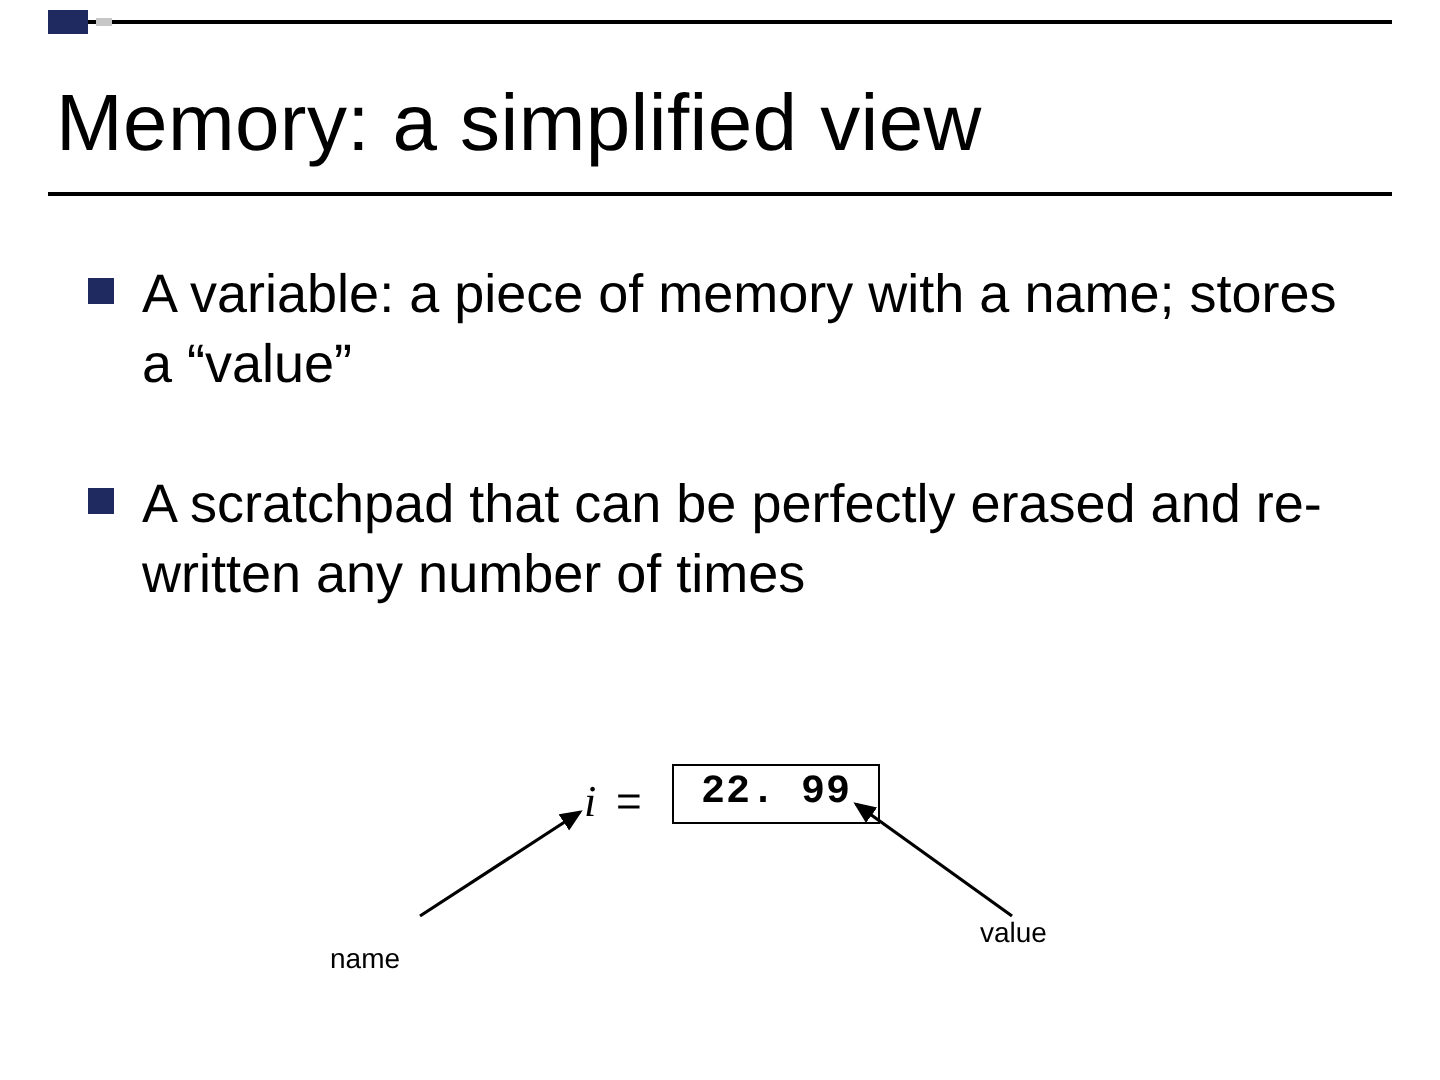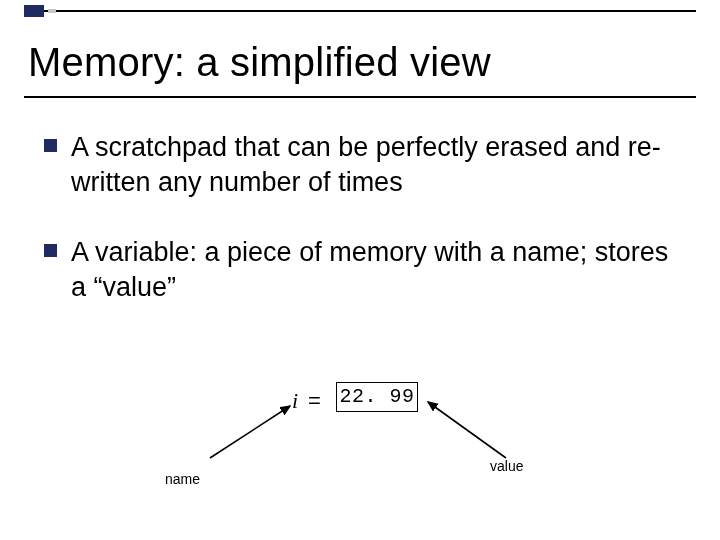--- a/index.html
+++ b/index.html
@@ -93,28 +93,29 @@
     position: absolute;
     top: 18px;
     left: 308px;
     font-family: Arial, sans-serif;
     font-size: 22px;
   }
   .value-box {
     position: absolute;
     top: 12px;
     left: 336px;
-    width: 82px;
+    width: 104px;
     height: 30px;
     border: 1.5px solid #000;
     font-family: "Courier New", monospace;
     font-size: 20px;
     text-align: center;
     line-height: 28px;
     letter-spacing: 0.5px;
+    font-weight: bold;
   }
   .name-label {
     position: absolute;
     top: 72px;
     left: 165px;
     font-size: 14px;
     margin-top: 29px;
   }
   .value-label {
     position: absolute;
@@ -133,25 +134,25 @@
   <div class="inner"></div>
   <div class="inner small"></div>
 </div>
 
 <h1 class="title">Memory: a simplified view</h1>
 <div class="title-underline"></div>
 
 <div class="content">
   <div class="bullet-item">
     <div class="square-bullet"></div>
-    <div class="bullet-text">A scratchpad that can be perfectly erased and re-written any number of times</div>
+    <div class="bullet-text">A variable: a piece of memory with a name; stores a “value”</div>
   </div>
   <div class="bullet-item">
     <div class="square-bullet"></div>
-    <div class="bullet-text">A variable: a piece of memory with a name; stores a “value”</div>
+    <div class="bullet-text">A scratchpad that can be perfectly erased and re-written any number of times</div>
   </div>
 </div>
 
 <div class="diagram">
   <span class="var-label">i</span>
   <span class="eq-sign">=</span>
   <div class="value-box">22. 99</div>
   <div class="name-label">name</div>
   <div class="value-label">value</div>
 

